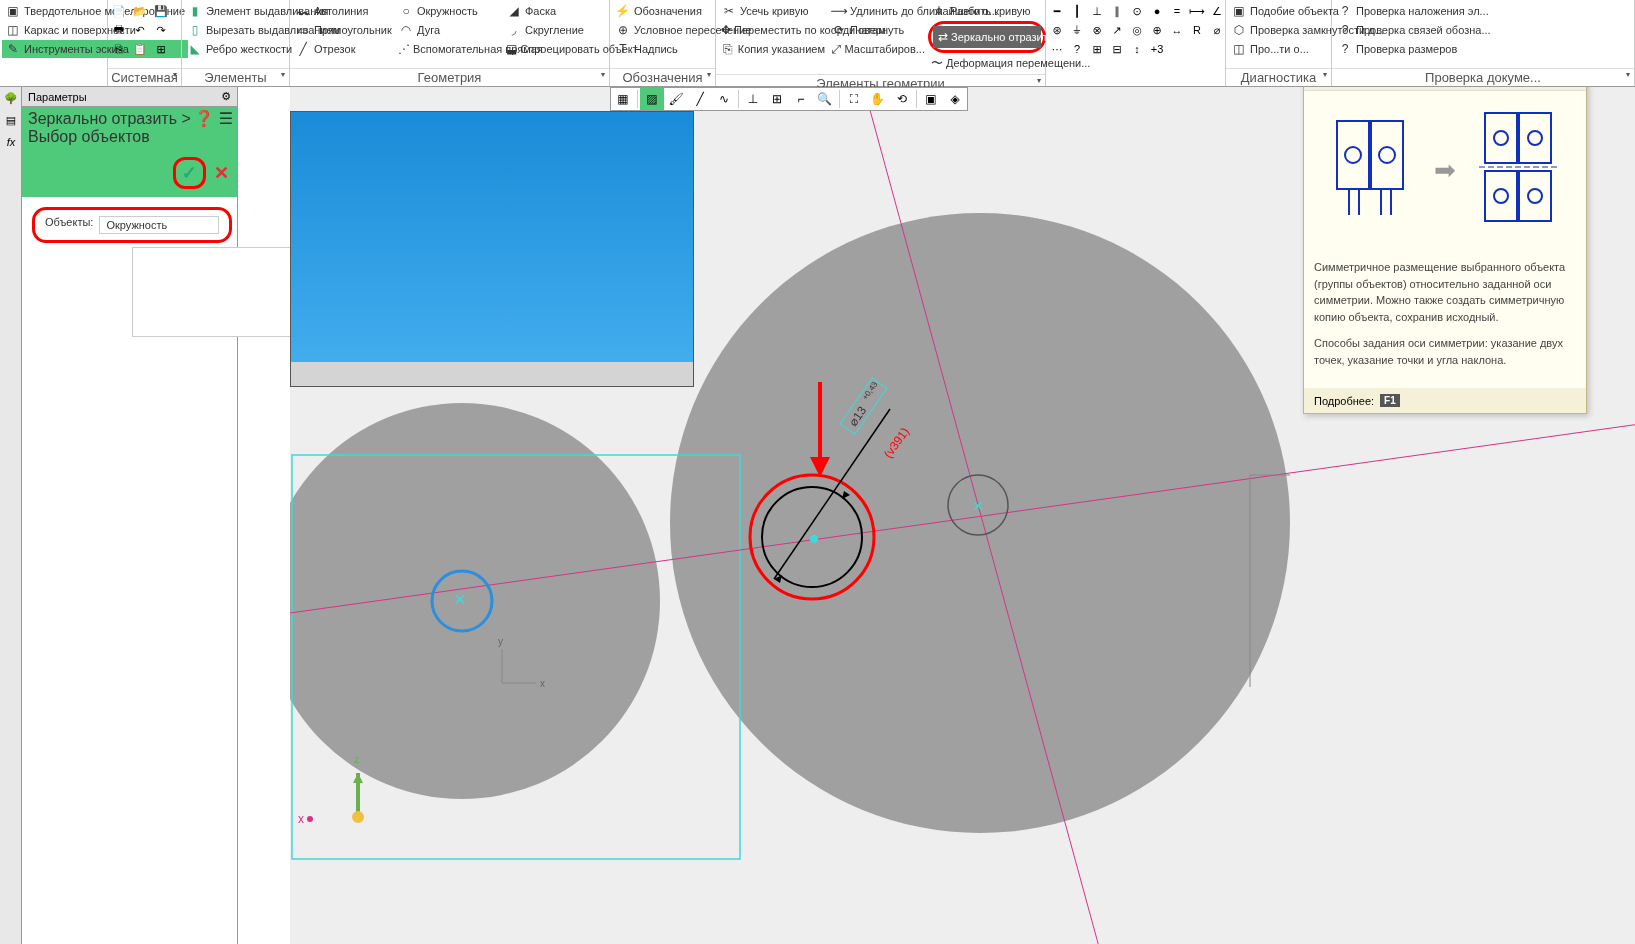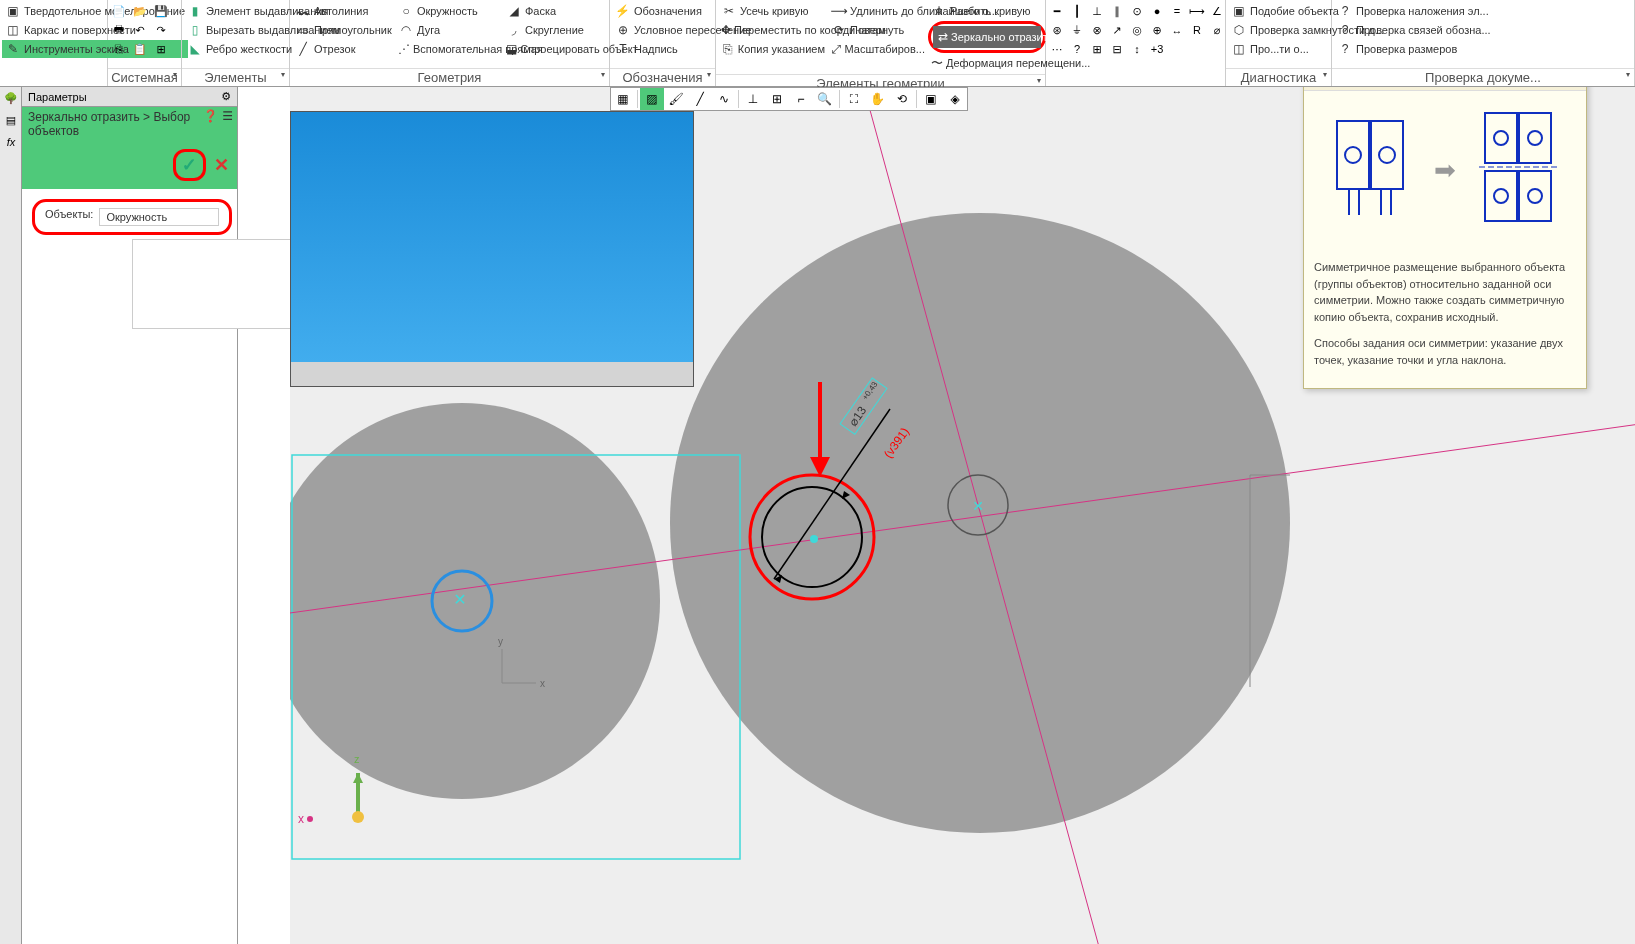--- a/index.html
+++ b/index.html
@@ -20,21 +20,21 @@
 .mirror-btn { background: #666 !important; color: #fff !important; padding: 3px 5px; }
 .mirror-highlight { border: 3px solid #ff0000; border-radius: 18px; padding: 2px; }
 
 
 .sidebar { position: absolute; left: 0; top: 87px; width: 22px; bottom: 0; background: #e8e8e8; border-right: 1px solid #999; display: flex; flex-direction: column; }
 .sidebar-btn { width: 20px; height: 20px; margin: 1px; display: flex; align-items: center; justify-content: center; font-size: 11px; cursor: pointer; }
 
 
 .params-panel { position: absolute; left: 22px; top: 87px; width: 216px; background: #fff; border-right: 1px solid #999; bottom: 0; }
 .params-header { background: #e0e0e0; padding: 3px 6px; font-size: 11px; display: flex; justify-content: space-between; align-items: center; border-bottom: 1px solid #999; }
-.params-breadcrumb { background: #4fc97a; padding: 3px 6px; font-size: 12px; color: #333; position: relative; }
+.params-breadcrumb { background: #4fc97a; padding: 3px 6px; font-size: 16px; color: #333; position: relative; }
 .params-breadcrumb-icons { position: absolute; right: 4px; top: 2px; display: flex; gap: 4px; }
 .params-confirm { background: #4fc97a; padding: 8px; display: flex; justify-content: flex-end; gap: 8px; align-items: center; }
 .confirm-highlight { border: 3px solid #ff0000; border-radius: 12px; padding: 2px 6px; display: inline-flex; }
 .checkmark { color: #2a7; font-size: 18px; font-weight: bold; }
 .x-mark { color: #d33; font-size: 18px; font-weight: bold; }
 
 .params-body { padding: 10px; }
 .objects-row { display: flex; align-items: flex-start; gap: 4px; }
 .objects-label-box { border: 3px solid #ff0000; border-radius: 14px; padding: 6px 10px; display: flex; gap: 6px; align-items: flex-start; }
 .objects-label { font-size: 11px; color: #333; }
@@ -463,15 +463,19 @@
         <rect x="6" y="64" width="32" height="50" fill="none" stroke="#1030c0" stroke-width="2"></rect>
         <rect x="40" y="64" width="32" height="50" fill="none" stroke="#1030c0" stroke-width="2"></rect>
         <circle cx="22" cy="89" r="7" fill="none" stroke="#1030c0" stroke-width="2"></circle>
         <circle cx="56" cy="89" r="7" fill="none" stroke="#1030c0" stroke-width="2"></circle>
       </svg>
     </div>
     <div class="tooltip-body">
       <p>Симметричное размещение выбранного объекта (группы объектов) относительно заданной оси симметрии. Можно также создать симметричную копию объекта, сохранив исходный.</p>
       <p>Способы задания оси симметрии: указание двух точек, указание точки и угла наклона.</p>
     </div>
+    <div class="tooltip-footer">
+      <span>Подробнее:</span>
+      <span class="f1-key">F1</span>
+    </div>
   </div>
 
 </div>
 
 </body></html>

